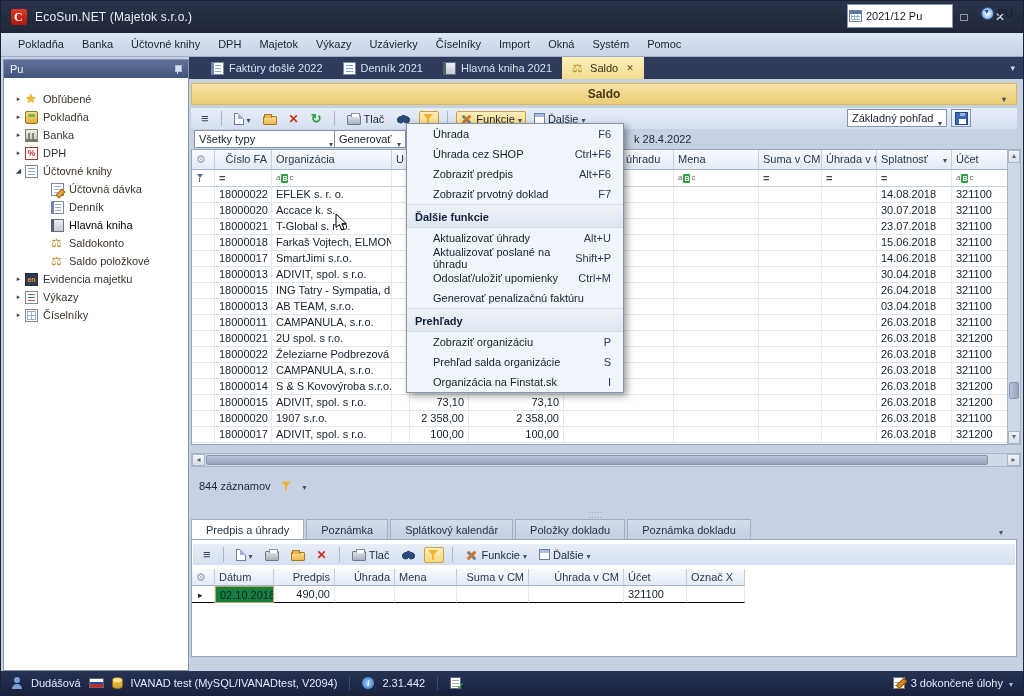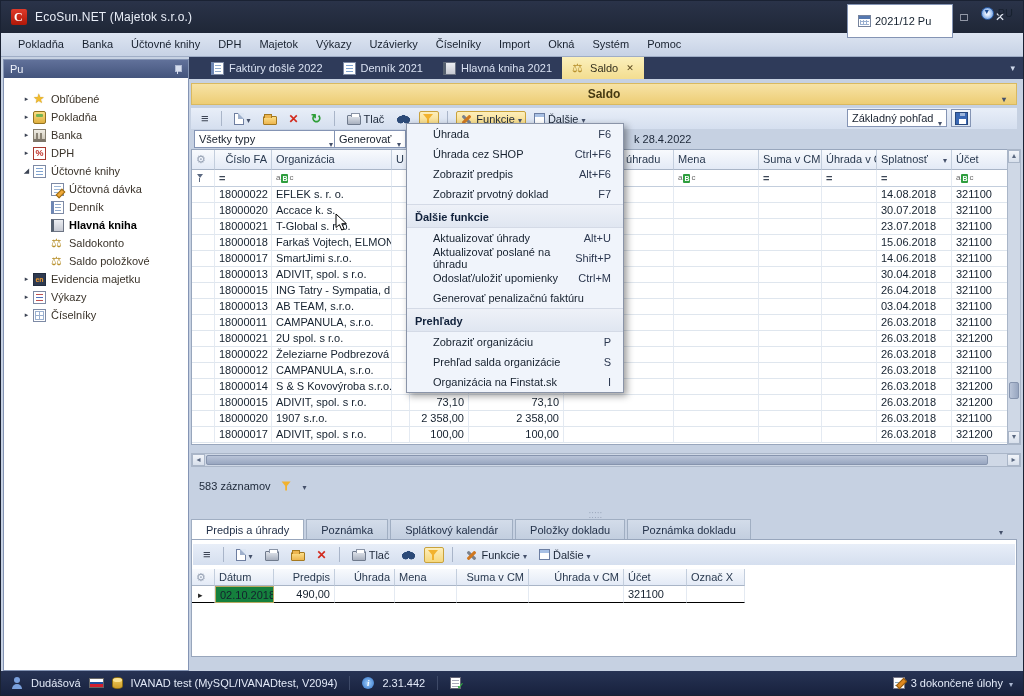--- a/index.html
+++ b/index.html
@@ -18,39 +18,39 @@
   .winbtn{width:22px;text-align:center;cursor:default;font-size:12px;color:#e9eef8}
   .winbtn.min::before{content:"–";font-weight:bold}
   .winbtn.max::before{content:"□"}
   .winbtn.cls::before{content:"✕"}
 
   
   .menubar{position:absolute;left:0;top:32px;width:100%;height:24px;
            background:linear-gradient(#dde5f2,#c7d2e5);border-bottom:1px solid #9fadc6;
            display:flex;align-items:center;padding-left:8px;gap:0}
   .menubar-item{padding:0 9px;line-height:23px;color:#17202e}
-  .period-combo{position:absolute;right:70px;top:3px;width:106px;height:34px;background:#fff;border:1px solid #8494b4;
-                display:flex;align-items:center;gap:4px;padding-left:10px}
+  .period-combo{position:absolute;right:70px;top:3px;width:106px;height:24px;background:#fff;border:1px solid #8494b4;
+                display:flex;align-items:center;gap:4px;padding-left:1px}
   .pu-btn{position:absolute;right:10px;top:3px;height:18px;display:flex;align-items:center;gap:4px;color:#17202e}
   .pu-circle{width:13px;height:13px;border-radius:50%;background:radial-gradient(#eaf2ff 20%,#4a86d8);border:1px solid #2c5ea8;position:relative}
   .pu-circle::before{content:"▾";position:absolute;left:3px;top:-1px;font-size:8px;color:#1d4c92}
 
   
   .sidebar{position:absolute;left:2px;top:58px;width:186px;height:612px;background:#fff;border:1px solid #8494b4}
   .side-head{height:18px;background:linear-gradient(#61719a,#43547c);color:#eef2fb;display:flex;align-items:center;
              padding:0 6px;font-size:11px}
   .pin-ic{margin-left:auto;width:9px;height:9px;position:relative}
   .pin-ic::before{content:"";position:absolute;left:2px;top:0;width:5px;height:5px;background:#d7deee;border:1px solid #aeb9d2}
   .pin-ic::after{content:"";position:absolute;left:4px;top:5px;width:1px;height:4px;background:#d7deee}
   .tree{padding-top:12px}
-  .tree-item{display:flex;align-items:center;height:18px;padding-left:16px;cursor:default}
+  .tree-item{display:flex;align-items:center;height:18px;padding-left:8px;cursor:default}
   .tree-item.child{padding-left:34px}
   .tw{width:13px;font-size:7px;color:#3c4454;text-align:center;flex:0 0 13px}
   .tl{margin-left:5px;color:#3a332a;white-space:nowrap}
-  .tree-item.sel .tl{font-weight:bold;color:#000}
+  .tree-item.sel .tl{font-weight:normal;color:#000}
 
   
   .mini{display:inline-block;width:13px;height:13px;position:relative;flex:0 0 13px}
   .ic-star::before{content:"★";position:absolute;left:0;top:-1px;font-size:13px;line-height:13px;color:#f2bc2e;text-shadow:0 0 1px #a87c10}
   .ic-cash{background:linear-gradient(#fbe084,#dfae3e);border:1px solid #93731f;border-radius:2px}
   .ic-cash::after{content:"";position:absolute;left:2px;right:2px;top:2px;height:3px;background:#74b455;border-radius:1px}
   .ic-bank{background:linear-gradient(#f0ede4,#cfc9ba);border:1px solid #857e6f;border-bottom:3px solid #7d766a}
   .ic-bank::before{content:"";position:absolute;left:2px;right:2px;top:3px;bottom:0;background:repeating-linear-gradient(90deg,#8a8374 0 2px,transparent 2px 4px)}
   .ic-dph{background:#fff;border:1px solid #a8392f}
   .ic-dph::before{content:"%";position:absolute;left:0;right:0;top:0;text-align:center;color:#c03028;font:bold 9px/11px "Liberation Sans",sans-serif}
@@ -767,21 +767,21 @@
       <span class="sbtn vdn">▾</span>
     </div>
 
     <div class="hscroll">
       <span class="hbtn hl-ar">◂</span>
       <span class="hthumb"></span>
       <span class="hbtn hr-ar">▸</span>
     </div>
 
     <div class="records">
-      <span>583 záznamov</span>
+      <span>844 záznamov</span>
       <span class="tb-funnel rec-funnel"></span>
       <span class="caret"></span>
     </div>
     <div class="split-dots">⁚⁚⁚⁚⁚</div>
 
     <div class="btabs">
 
         <span class="btab active">Predpis a úhrady</span>
 
         <span class="btab">Poznámka</span>

